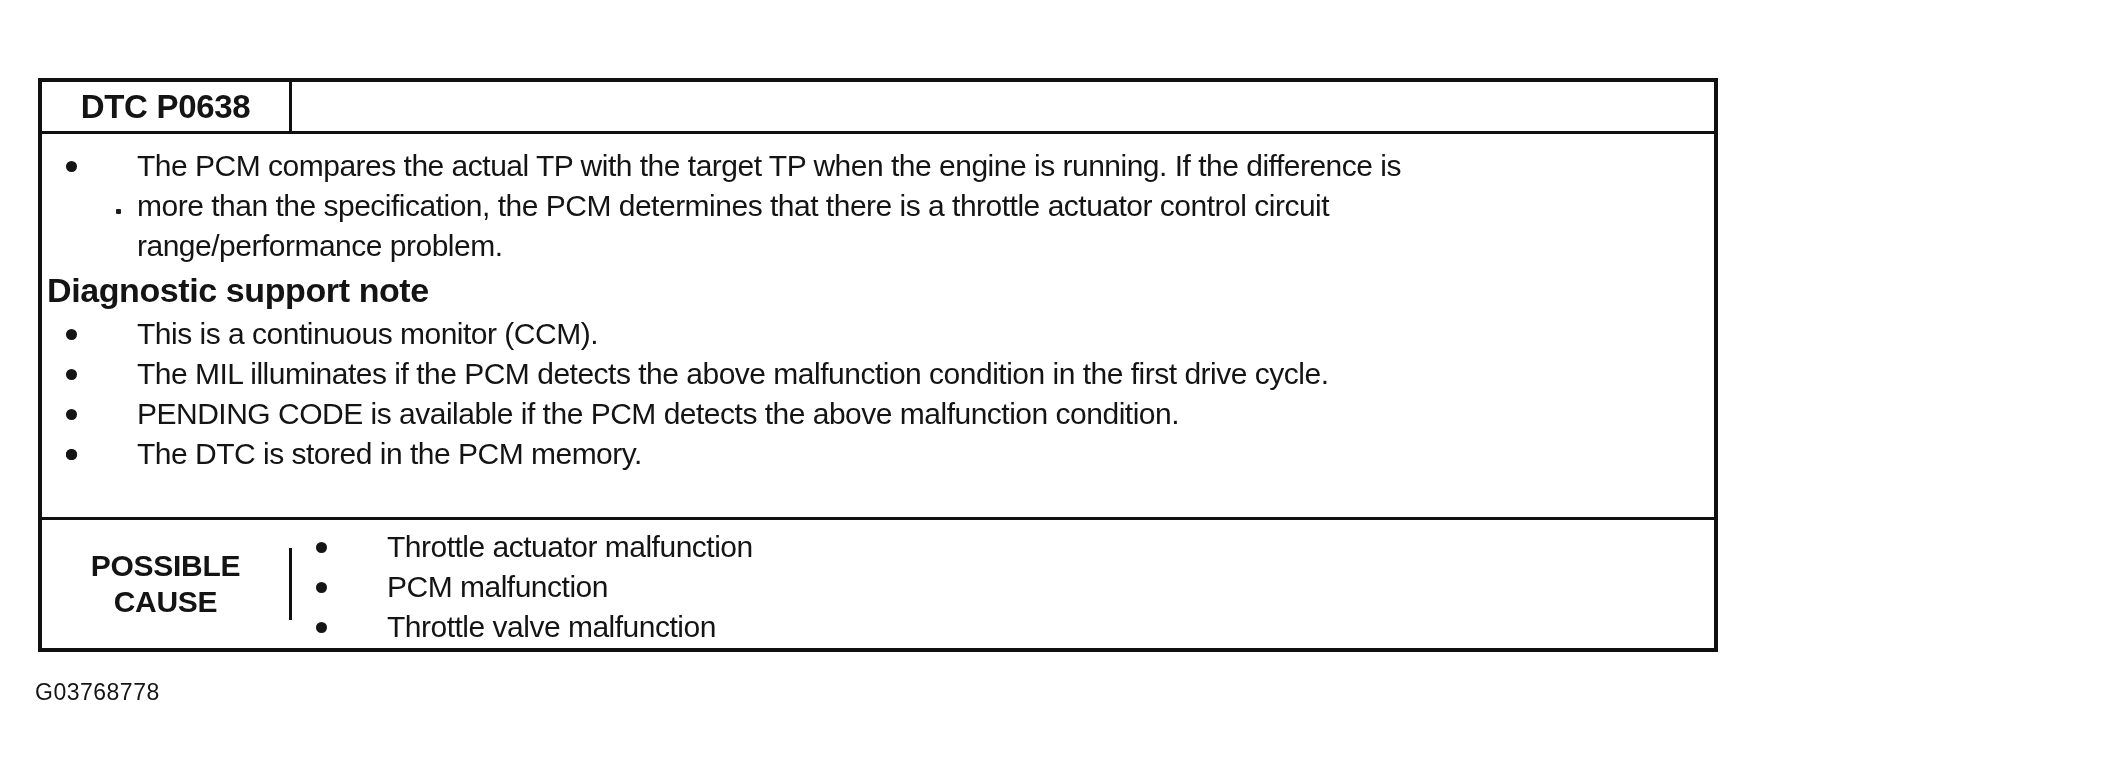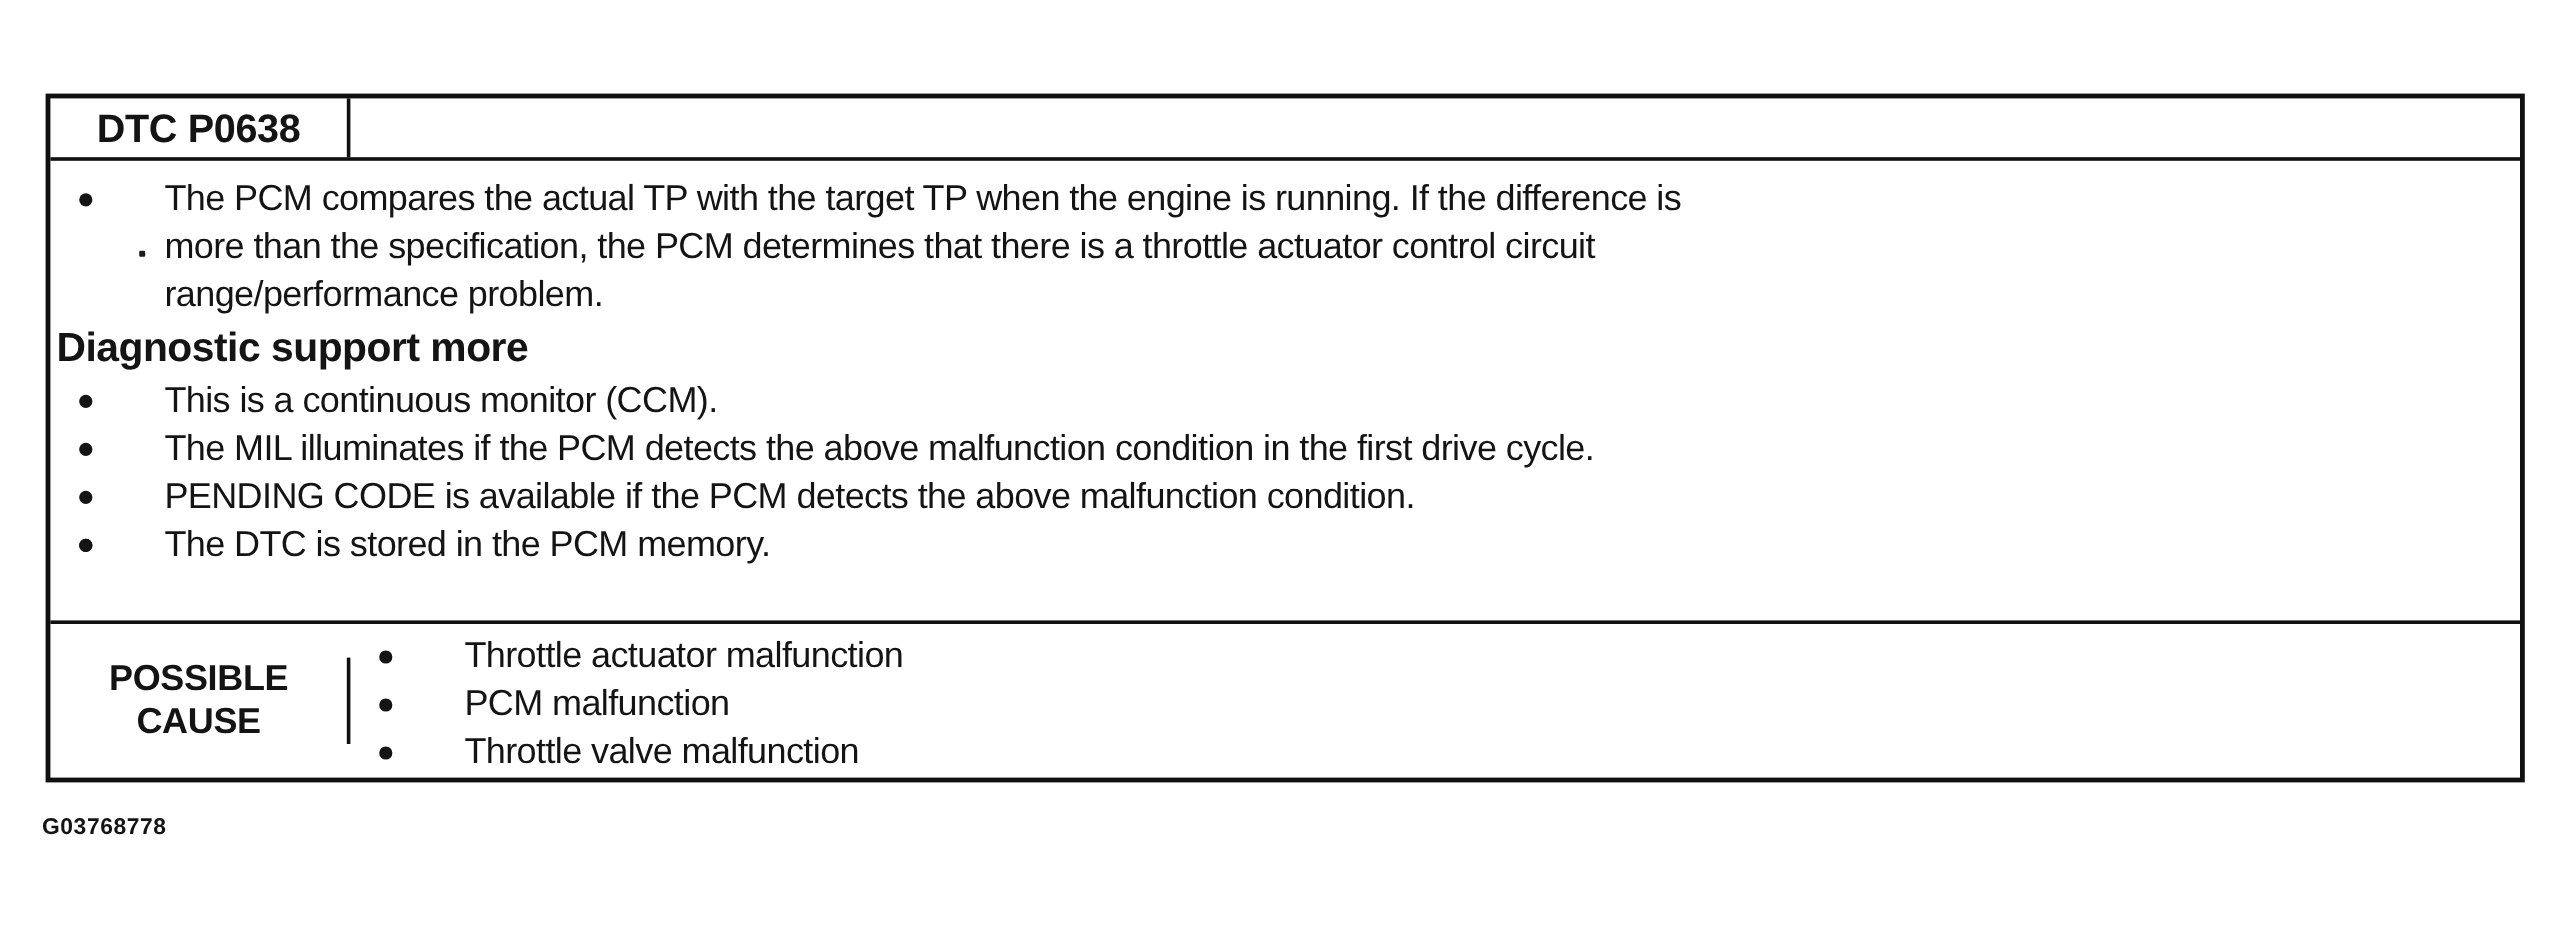--- a/index.html
+++ b/index.html
@@ -14,21 +14,21 @@
     height:776px;
     background:var(--paper);
     font-family:"Liberation Sans", sans-serif;
     color:var(--ink);
     overflow:hidden;
   }
   .dtc-table{
     position:absolute;
     left:38px;
     top:78px;
-    width:2066px;
+    width:1680px;
     border:4px solid var(--border);
     box-sizing:border-box;
     background:var(--paper);
   }
   .t-row{
     display:flex;
     box-sizing:border-box;
   }
   .t-row.bordered{border-bottom:3px solid var(--border);}
   .header-row{height:52px;}
@@ -96,22 +96,22 @@
     font-size:34px;
     font-weight:bold;
     line-height:48px;
     letter-spacing:-0.4px;
     padding-left:5px;
   }
   .figure-code{
     position:absolute;
     left:35px;
     top:679px;
-    font-size:19px;
-    font-weight:bold;
+    font-size:23px;
+    font-weight:normal;
     letter-spacing:0.5px;
   }
   .scan-speck{
     position:absolute;
     left:116px;
     top:209px;
     width:5px;
     height:5px;
     background:#1c1c1c;
     border-radius:1px;
@@ -129,21 +129,21 @@
     </div>
 
     <div class="t-row detection-row bordered">
       <div class="content-cell detection-content">
         <ul class="bullets">
           <li>
             <span class="bullet-dot"></span>
             <span>The PCM compares the actual TP with the target TP when the engine is running. If the difference is more than the specification, the PCM determines that there is a throttle actuator control circuit range/performance problem.</span>
           </li>
         </ul>
-        <div class="note-heading">Diagnostic support more</div>
+        <div class="note-heading">Diagnostic support note</div>
         <ul class="bullets">
           <li>
             <span class="bullet-dot"></span>
             <span>This is a continuous monitor (CCM).</span>
           </li>
           <li>
             <span class="bullet-dot"></span>
             <span>The MIL illuminates if the PCM detects the above malfunction condition in the first drive cycle.</span>
           </li>
           <li>

